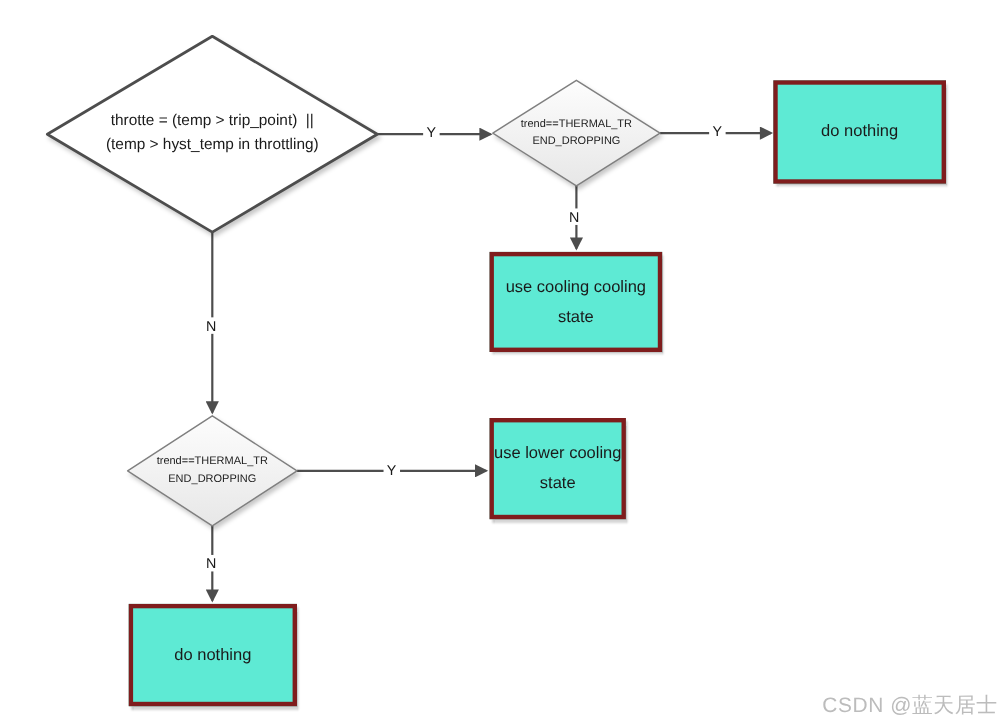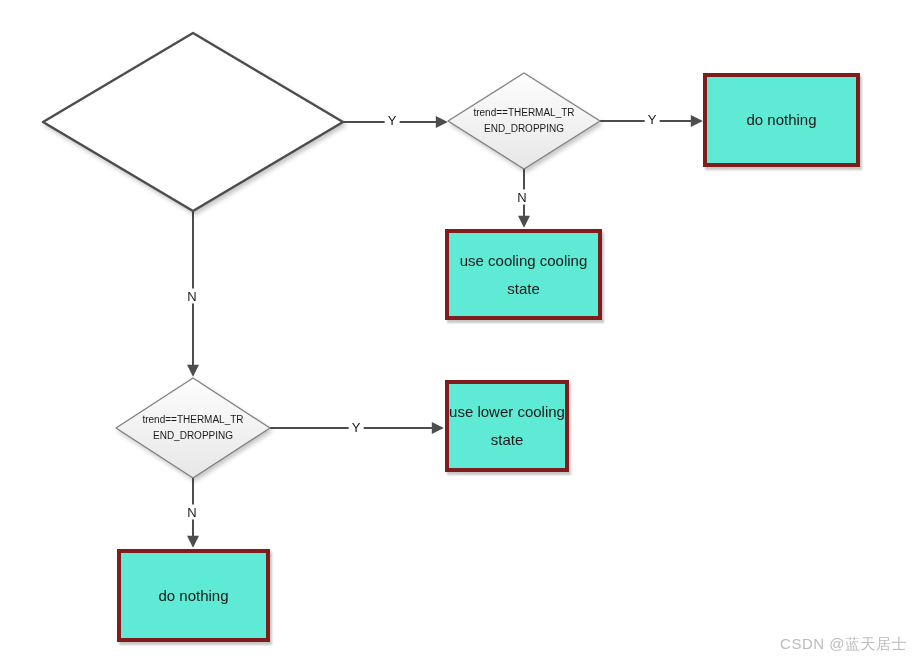--- a/index.html
+++ b/index.html
@@ -69,21 +69,21 @@
     background: #ffffff;
     padding: 0 3px;
     font-size: 13px;
     color: #1a1a1a;
   }
   .watermark {
     position: absolute;
     right: 6px;
     bottom: 5px;
     z-index: 2;
-    font-size: 15px;
+    font-size: 19px;
     color: #bcbcbc;
     letter-spacing: 0.5px;
   }
 </style>
 </head>
 <body>
 
 <div class="stage">
 
   <svg width="913" height="659" viewBox="0 0 913 659">
@@ -104,20 +104,22 @@
       <line x1="193" y1="211" x2="193" y2="375" marker-end="url(#arrowHead)"></line>
       <line x1="270" y1="428" x2="442" y2="428" marker-end="url(#arrowHead)"></line>
       <line x1="193" y1="478" x2="193" y2="546" marker-end="url(#arrowHead)"></line>
     </g>
 
     <polygon class="shape-shadow" points="193,33 343,122 193,211 43,122" fill="#ffffff" stroke="#4d4d4d" stroke-width="2.5" stroke-linejoin="round"></polygon>
     <polygon class="shape-shadow" points="524,73 600,121 524,169 448,121" fill="url(#diamondGrad)" stroke="#7f7f7f" stroke-width="1.3" stroke-linejoin="round"></polygon>
     <polygon class="shape-shadow" points="193,378 270,428 193,478 116,428" fill="url(#diamondGrad)" stroke="#7f7f7f" stroke-width="1.3" stroke-linejoin="round"></polygon>
   </svg>
 
+  <div class="decision-label large" style="left:63px; top:96px; width:260px; height:48px;">throtte = (temp &gt; trip_point)  ||
+(temp &gt; hyst_temp in throttling)</div>
   <div class="decision-label small" style="left:454px; top:103px; width:140px; height:36px;">trend==THERMAL_TR
 END_DROPPING</div>
   <div class="decision-label small" style="left:123px; top:410px; width:140px; height:36px;">trend==THERMAL_TR
 END_DROPPING</div>
 
   <div class="action-box" style="left:703px; top:73px; width:157px; height:94px;">
     <span>do nothing</span>
   </div>
   <div class="action-box" style="left:445px; top:229px; width:157px; height:91px;">
     <span>use cooling cooling

